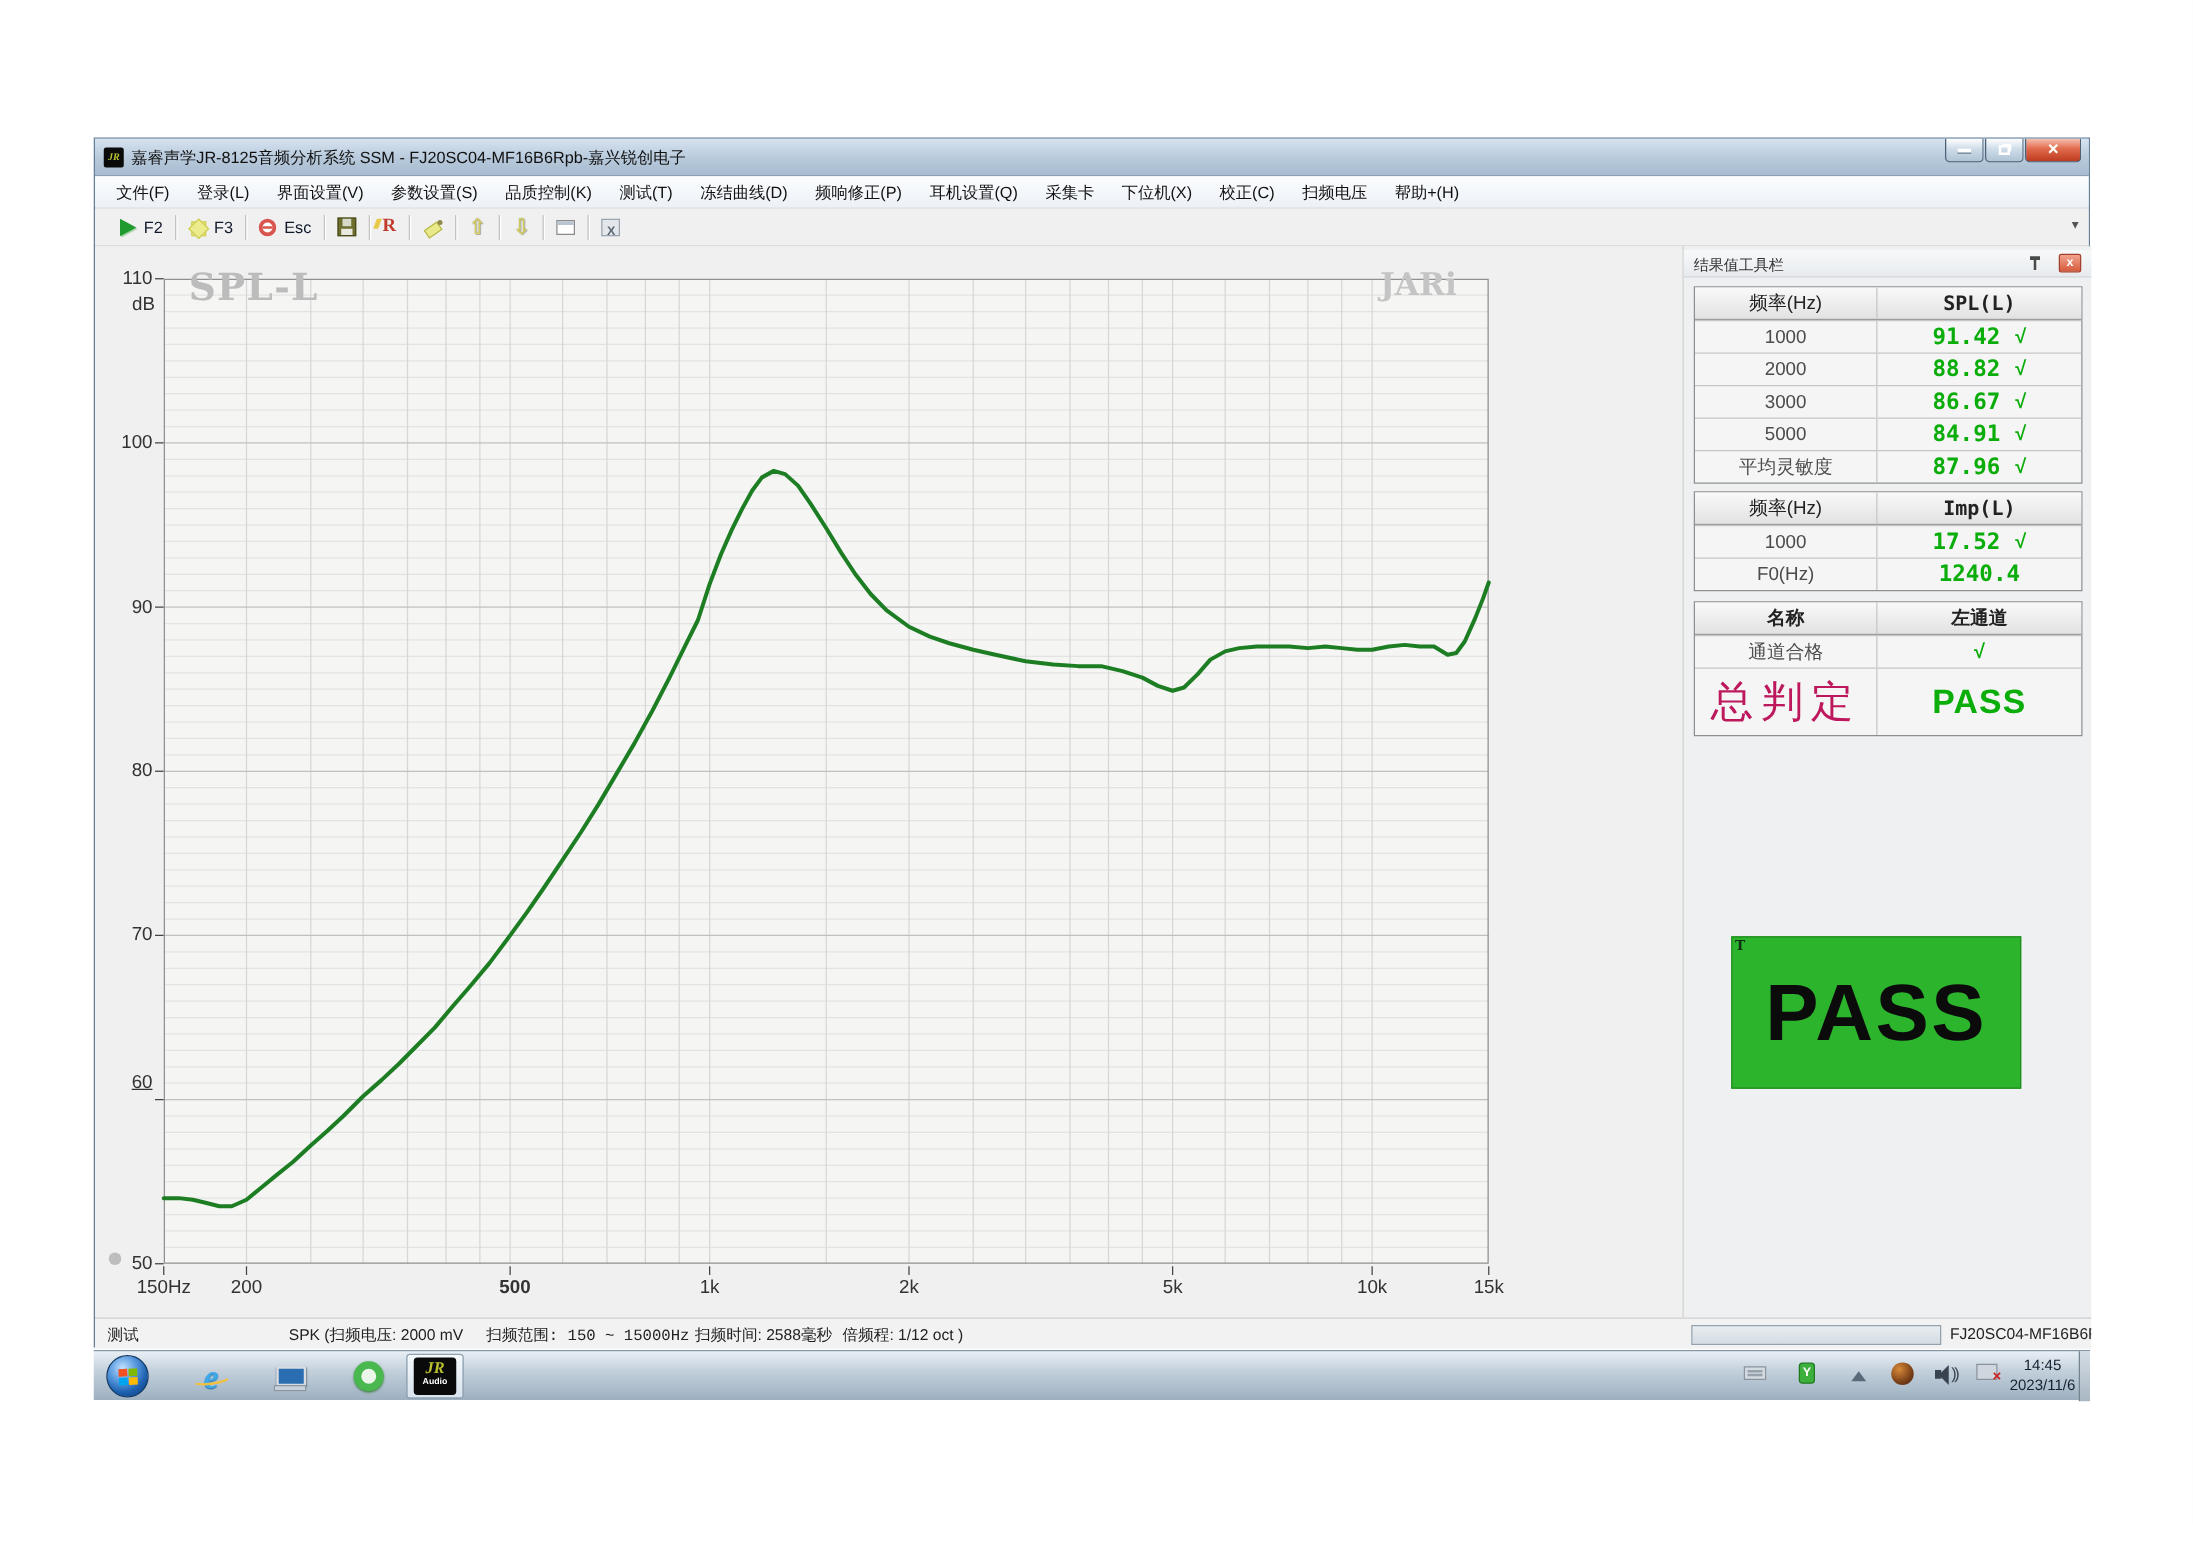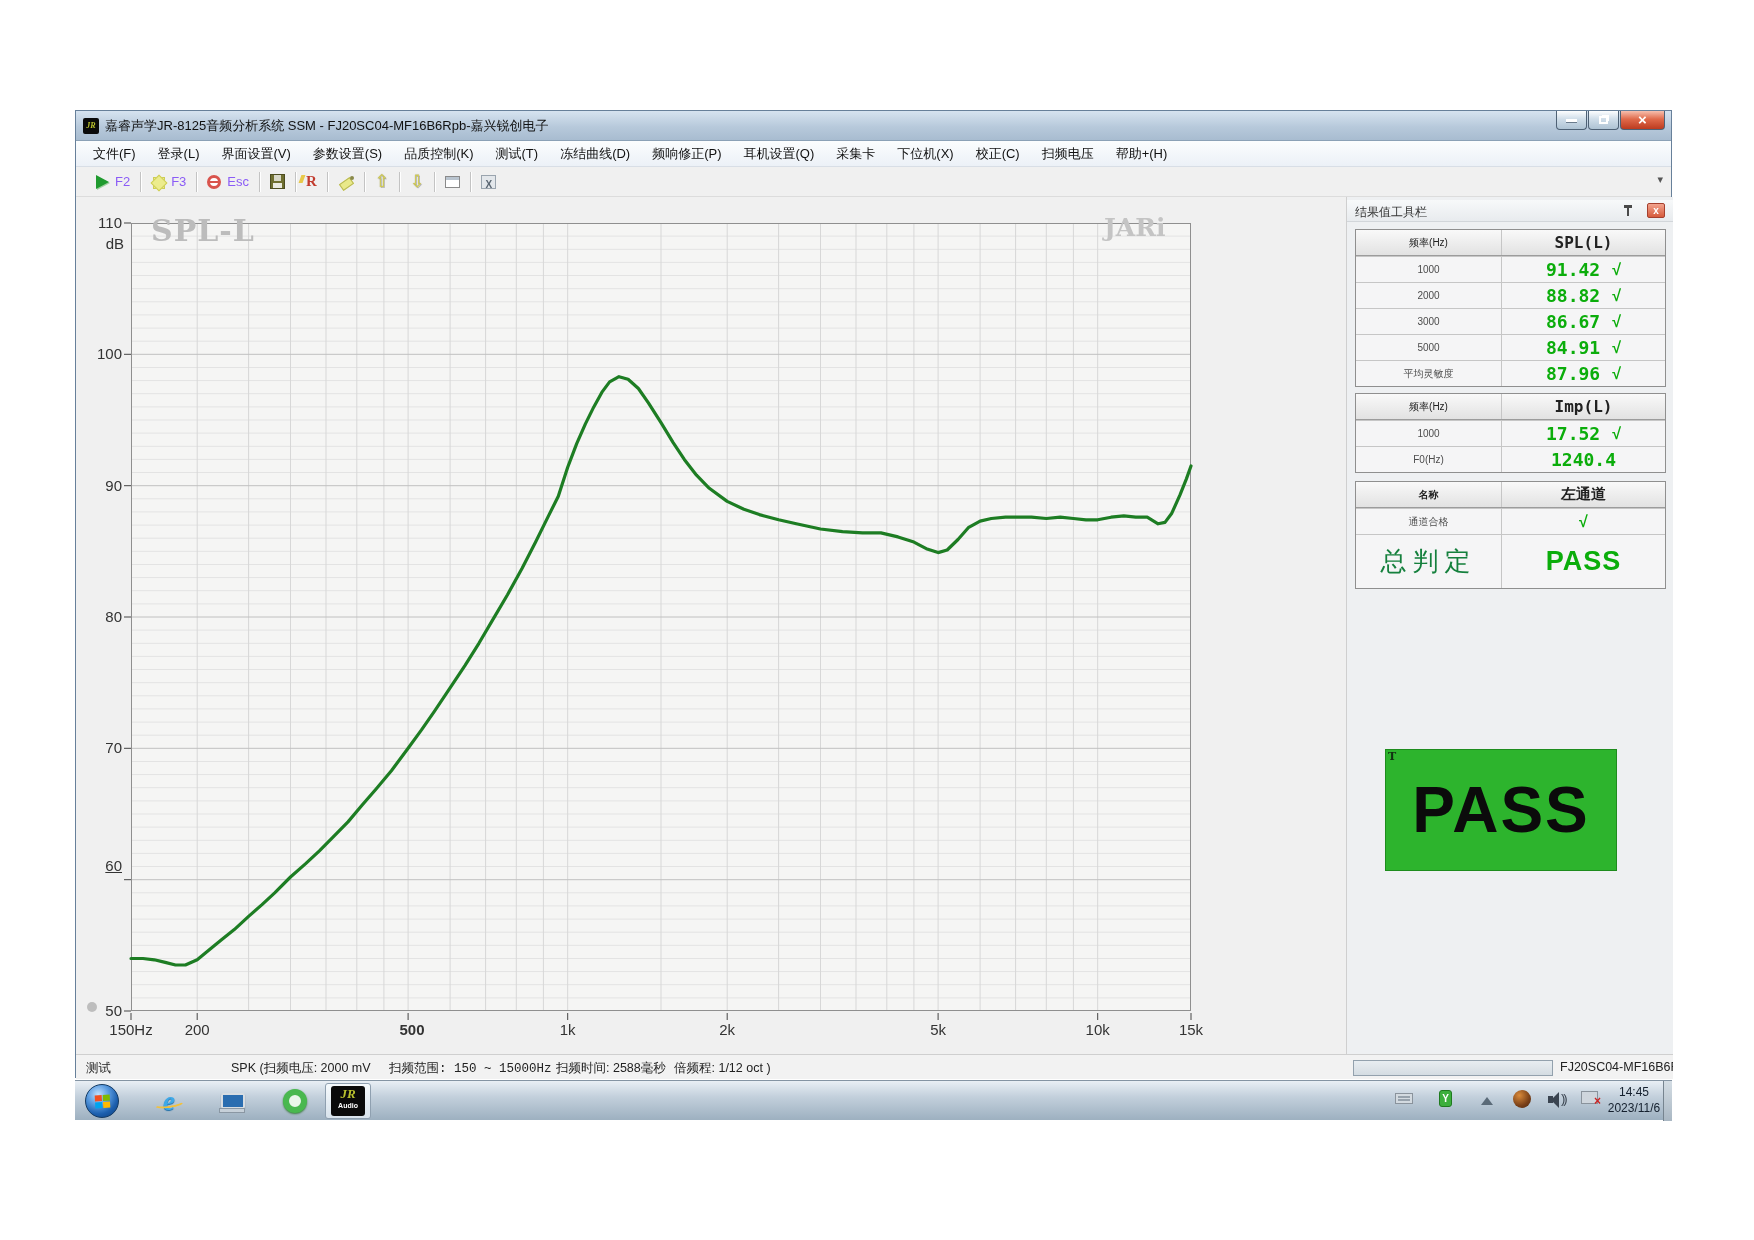--- a/index.html
+++ b/index.html
@@ -26,21 +26,21 @@
   .wb-max .g { width:9px; height:8px; border:2px solid #fff; box-shadow:2px -2px 0 -1px #fff; }
   .wb-close .g::before { content:"×"; color:#fff; font-weight:bold; font-size:15px; line-height:15px; }
 
   .menubar { position:absolute; left:0; top:30px; width:100%; height:26px;
              background:linear-gradient(#fbfdfe,#ecf1f7); border-bottom:1px solid #d8dee6;
              display:flex; align-items:center; padding-left:6px; }
   .menubar span { display:inline-block; padding:3px 11px; font-size:13px; color:#111; white-space:nowrap;text-align:right; }
 
   .toolbar { position:absolute; left:0; top:56px; width:100%; height:30px; background:#f0f0f0;
              border-bottom:1px solid #dcdcdc; display:flex; align-items:center; padding-left:10px; }
-  .tbtn { display:flex; align-items:center; gap:6px; padding:0 10px; height:24px; font-size:13px; color:#8b5cf6; }
+  .tbtn { display:flex; align-items:center; gap:6px; padding:0 10px; height:24px; font-size:13px; color:#0f172a; }
   .tsep { width:1px; height:20px; background:#c3c3c3; box-shadow:1px 0 0 #fff; }
   .ovf { position:absolute; right:8px; top:6px; color:#555; font-size:11px; }
   .ovf::before { content:"▾"; }
 
   
   .ic { display:inline-block; position:relative; }
   .ic-play { width:0; height:0; border-left:13px solid #1f9a2e; border-top:7px solid transparent; border-bottom:7px solid transparent; filter:drop-shadow(1px 1px 0 #9dcf9d); }
   .ic-star { width:14px; height:14px; }
   .ic-star::before, .ic-star::after { content:""; position:absolute; left:2px; top:2px; width:10px; height:10px; background:#ecec8d; border:1px solid #cdcd55; }
   .ic-star::after { transform:rotate(45deg); }
@@ -84,28 +84,28 @@
   .pin::before { content:""; position:absolute; left:1px; top:0; width:8px; height:3px; background:#4a4a4a; }
   .pin::after { content:""; position:absolute; left:4px; top:3px; width:2px; height:8px; background:#4a4a4a; }
   .pclose { position:absolute; right:8px; top:3px; width:18px; height:15px; border:1px solid #a5402e; border-radius:2px;
             background:linear-gradient(#f2a38e,#d65b3c); color:#fff; font:bold 10px/13px "Liberation Sans",sans-serif; text-align:center; }
 
   .rtable { position:absolute; left:8px; width:311px; border:1px solid #8f8f8f; background:#f5f5f6; }
   .tr { display:flex; border-top:1px solid #c6c6c6; height:26px; }
   .tr:first-child { border-top:none; }
   .th { background:linear-gradient(#f9f9f9,#e2e2e2); border-bottom:1px solid #9c9c9c; }
   .td { display:flex; align-items:center; justify-content:center; height:100%; }
-  .c1 { width:146px; border-right:1px solid #c6c6c6; font-size:10px; color:#4c4c4c; }
+  .c1 { width:146px; border-right:1px solid #c6c6c6; font-size:15px; color:#4c4c4c; }
   .th .c1, .th .c2 { color:#222; }
   .c2 { width:163px; font-size:15px; }
   .mono { font-family:"DejaVu Sans Mono","Liberation Mono",monospace; font-weight:bold; font-size:16px; color:#111; }
   .val { font-family:"DejaVu Sans Mono","Liberation Mono",monospace; font-weight:bold; font-size:18px; color:#0bad0b; }
   .chk { font-weight:bold; font-size:16px; color:#0bad0b; margin-left:12px; }
   .tr-big { height:54px; }
-  .tr-big .c1 { font-size:26px; color:#15803d; letter-spacing:6px; }
+  .tr-big .c1 { font-size:34px; color:#be185d; letter-spacing:6px; }
   .tr-big .c2 { font:bold 27px "Liberation Sans",sans-serif; color:#0bad0b; letter-spacing:1px; }
   .vh { font-weight:bold; }
 
   .pass-banner { position:absolute; left:38px; top:552px; width:232px; height:122px; background:#2db42d;
                  border:1px solid #1e8c1e; display:flex; align-items:center; justify-content:center; }
   .pass-banner .ptxt { font:bold 64px "Liberation Sans",sans-serif; color:#0b0b0b; letter-spacing:2px; }
   .pass-marker { position:absolute; left:2px; top:0px; font:bold 11px "DejaVu Serif",serif; color:#123012; }
 
   
   .statusbar { position:absolute; left:0; top:943px; width:1597px; height:25px; background:#f2f2f2;

